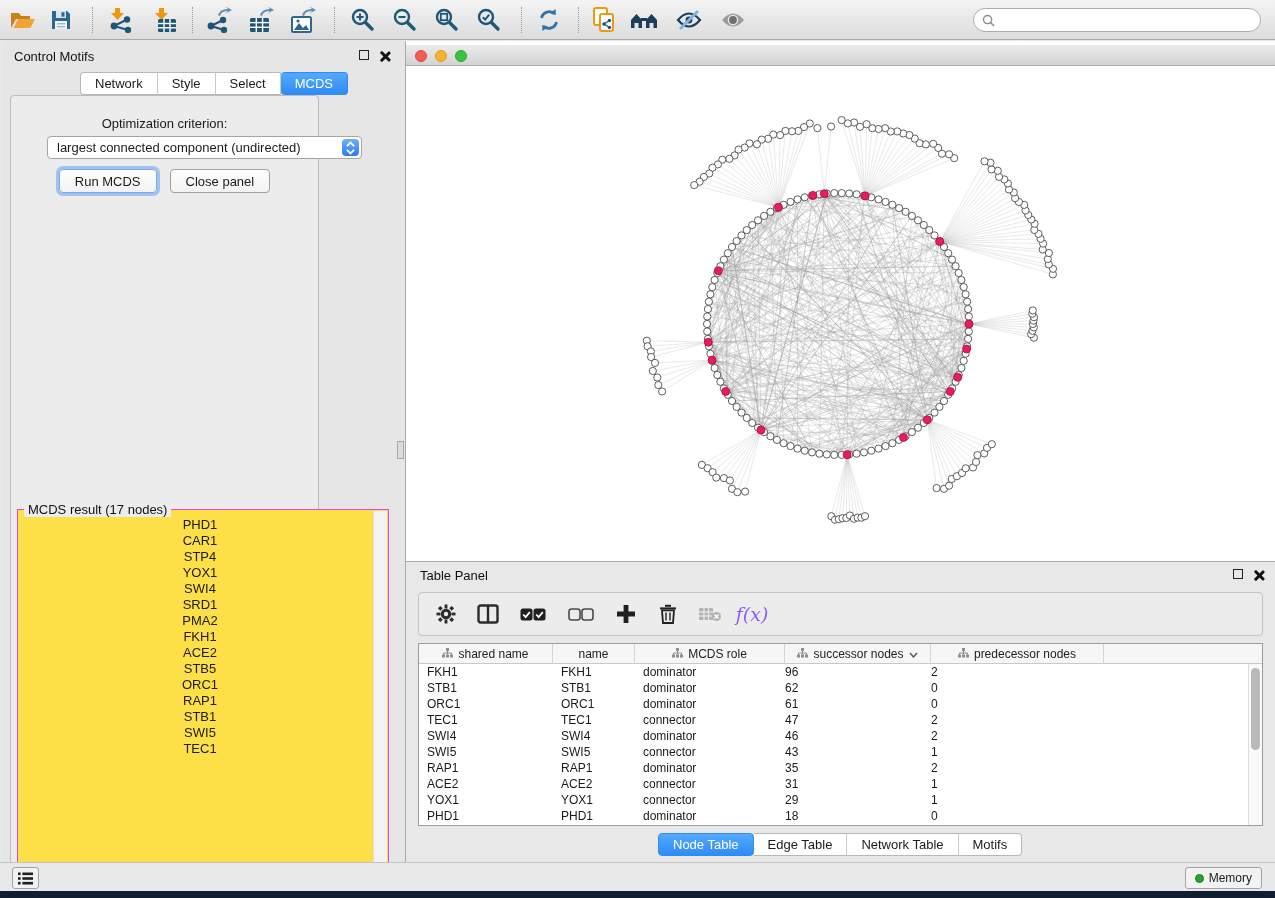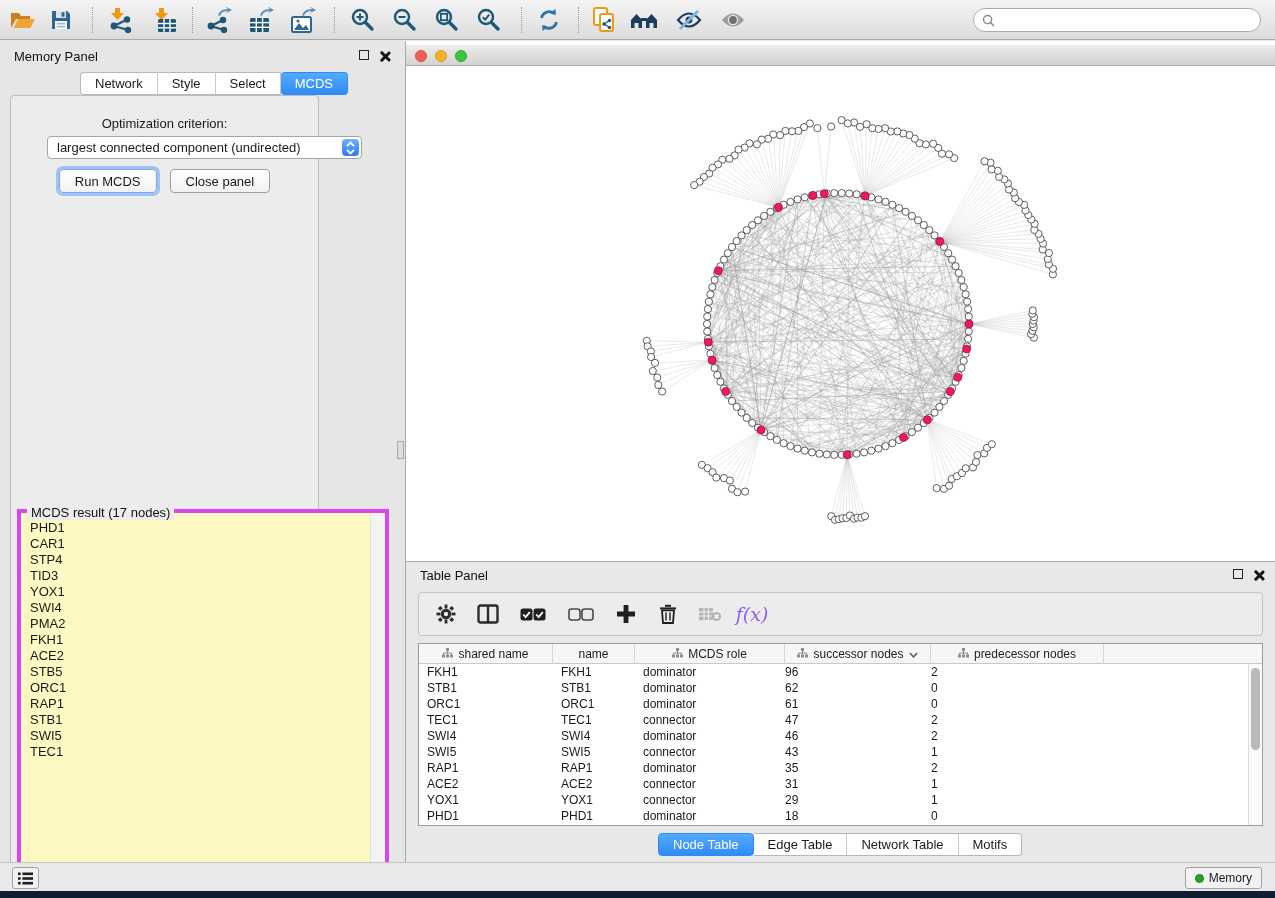--- a/index.html
+++ b/index.html
@@ -39,21 +39,21 @@
   #opt-label { position:absolute; left:0; top:20px; width:100%; text-align:center; font-size:13px; }
   #opt-select { position:absolute; left:36px; top:40px; width:315px; height:23px; background:#fff;
     border:1px solid #a5a5a5; border-radius:4px; display:flex; align-items:center; padding-left:9px; font-size:13px; }
   #opt-stepper { position:absolute; right:2px; top:2px; width:17px; height:17px; border-radius:4px;
     background:linear-gradient(180deg,#6fb1fc,#2d7bf0); display:flex; flex-direction:column; align-items:center; justify-content:center; }
   #cp-buttons { position:absolute; left:0; top:73px; width:100%; display:flex; justify-content:center; gap:13px; }
   .btn { height:24px; background:linear-gradient(180deg,#ffffff,#f2f2f2); border:1px solid #9f9f9f;
     border-radius:4px; padding:0 15px; font-size:13px; display:flex; align-items:center; }
   .btn.focus-ring { box-shadow:0 0 0 3px rgba(110,165,245,.6); border-color:#7aa8e8; }
 
-  #mcds-group { position:absolute; left:6px; top:413px; width:372px; height:370px; border:4px solid #d946ef; background:#fef9c3; }
+  #mcds-group { position:absolute; left:6px; top:413px; width:372px; height:370px; border:1px solid #d946ef; background:#fde047;text-align:center; }
   #mcds-title { position:absolute; left:6px; top:-8px; background:#ececec; padding:0 4px; font-size:13px; color:#111; }
   #mcds-list { position:absolute; left:1px; top:2px; right:15px; bottom:1px; overflow:hidden; padding:5px 0 0 8px; }
   #mcds-list div { line-height:16px; font-size:13px; }
   #mcds-scroll { position:absolute; right:1px; top:1px; bottom:1px; width:14px; background:#f3f3f3; border-left:1px solid #e0e0e0; }
 
   
   #v-split { position:absolute; left:405px; top:41px; width:1px; height:821px; background:#a9a9a9; }
   #v-split-handle { position:absolute; left:397px; top:441px; width:7px; height:18px; background:#dcdcdc; border:1px solid #a9a9a9; }
 
   
@@ -247,21 +247,21 @@
     <div id="search-field">
       <svg width="13" height="13" viewBox="0 0 14 14">
             <circle cx="6" cy="6" r="4.4" fill="none" stroke="#8a8a8a" stroke-width="1.5"></circle>
             <line x1="9.3" y1="9.3" x2="13" y2="13" stroke="#8a8a8a" stroke-width="1.6"></line>
           </svg>
       <input value="" placeholder="" style="">
     </div>
   </div>
 
   <div id="control-panel">
-    <div id="cp-header">Memory Panel</div>
+    <div id="cp-header">Control Motifs</div>
     <div class="panel-ctl" style="left:357px">
           <div class="float-glyph"></div>
         </div>
     <div class="panel-ctl" style="left:377px">
           <div class="close-glyph"></div>
         </div>
 
     <div id="cp-tabs">
       <div class="seg first">Network</div>
       <div class="seg">Style</div>
@@ -284,23 +284,23 @@
               </svg>
         </div>
       </div>
 
       <div id="mcds-group">
         <div id="mcds-title">MCDS result (17 nodes)</div>
         <div id="mcds-list">
               <div>PHD1</div>
               <div>CAR1</div>
               <div>STP4</div>
-              <div>TID3</div>
               <div>YOX1</div>
               <div>SWI4</div>
+              <div>SRD1</div>
               <div>PMA2</div>
               <div>FKH1</div>
               <div>ACE2</div>
               <div>STB5</div>
               <div>ORC1</div>
               <div>RAP1</div>
               <div>STB1</div>
               <div>SWI5</div>
               <div>TEC1</div>
             </div>

